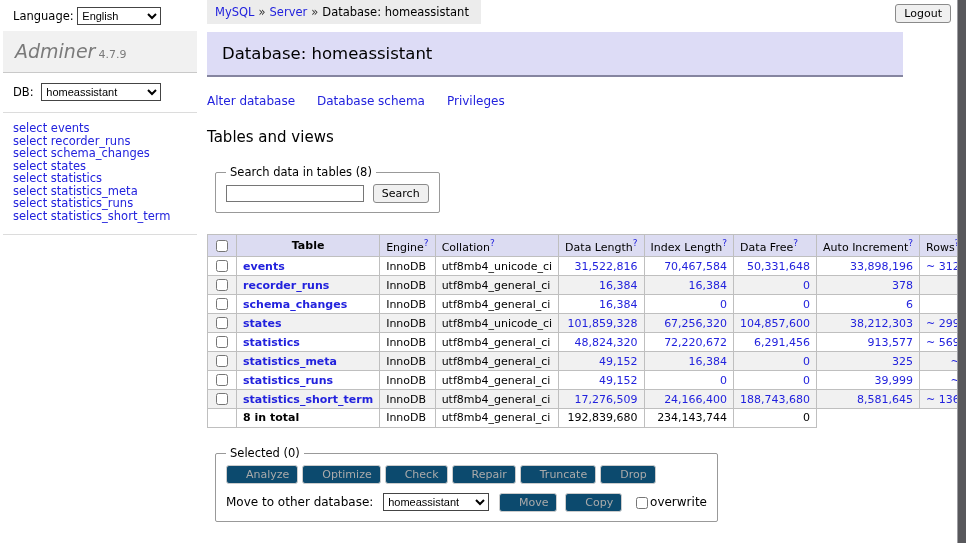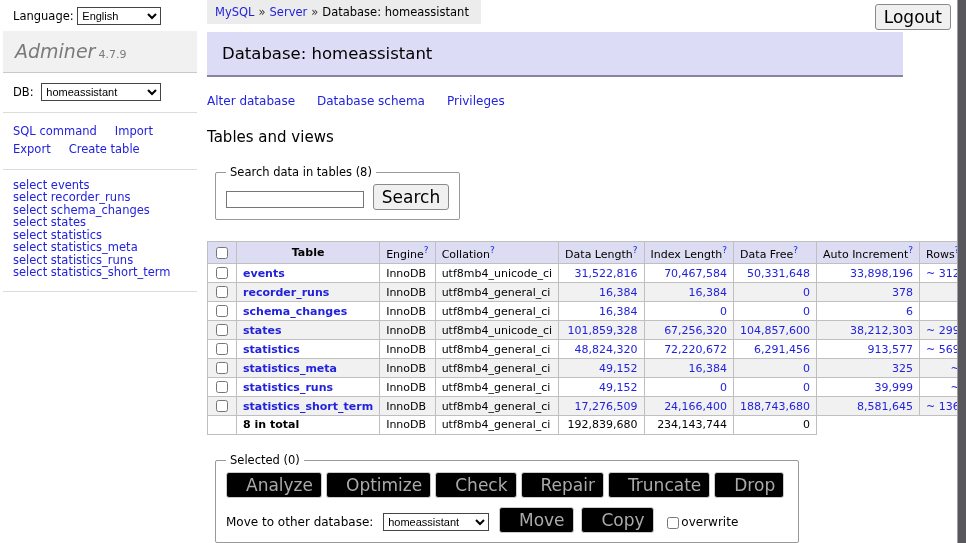--- a/index.html
+++ b/index.html
@@ -28,23 +28,23 @@
   .menu-actions a { margin-right:18px; }
   .table-list { list-style:none; margin:9px 0 0; padding:0 0 12px 10px; border-bottom:1px solid #dcdcdc; }
   .table-list li { line-height:12.5px; white-space:nowrap; }
 
   
   .content { position:absolute; left:207px; top:0; width:696px; }
   .breadcrumb { display:inline-block; background:#ececec; padding:5px 12px 5px 8px; font-size:11.5px; }
   .breadcrumb .sep { color:#333; margin:0 4px; }
   .logout-btn { position:absolute; top:4px; right:15px; }
 
-  .btn { font-size:17px; font-family:inherit; padding:2px 8px; background:#f0f0f0;
+  .btn { font-size:11px; font-family:inherit; padding:2px 8px; background:#f0f0f0;
     border:1px solid #8a8a8a; border-radius:3px; color:#000; cursor:pointer; }
-  .btn-disabled { background:#000000; border-color:#cccccc; color:#aaaaaa; cursor:default;padding-left:19px; }
+  .btn-disabled { background:#0c4a6e; border-color:#cccccc; color:#aaaaaa; cursor:default;padding-left:19px; }
 
   h2.page-title { background:#dddcf6; border-bottom:2px solid #8585a0;
     margin:8px 0 0; padding:12px 15px; font-size:16.5px; font-weight:400; }
 
   .links-row { margin:17px 0 0; }
   .links-row a { margin-right:22px; }
 
   h3.section-heading { font-size:15px; font-weight:400; margin:20px 0 11px; }
 
   fieldset { display:inline-block; border:1px solid #999; border-radius:2px;
@@ -85,24 +85,20 @@
   </div>
   <div class="brand-band">
     <a class="brand" style="color:#7a7a7a;">Adminer</a><span class="brand-version">4.7.9</span>
   </div>
   <div class="db-row">
     <span>DB:</span>
     <select>
       <option>homeassistant</option>
     </select>
   </div>
-  <div class="menu-actions">
-      <div><a>SQL command</a><a>Import</a></div>
-      <div><a>Export</a><a>Create table</a></div>
-    </div>
   <ul class="table-list">
       <li><a>select</a> <a>events</a></li>
       <li><a>select</a> <a>recorder_runs</a></li>
       <li><a>select</a> <a>schema_changes</a></li>
       <li><a>select</a> <a>states</a></li>
       <li><a>select</a> <a>statistics</a></li>
       <li><a>select</a> <a>statistics_meta</a></li>
       <li><a>select</a> <a>statistics_runs</a></li>
       <li><a>select</a> <a>statistics_short_term</a></li>
     </ul>

